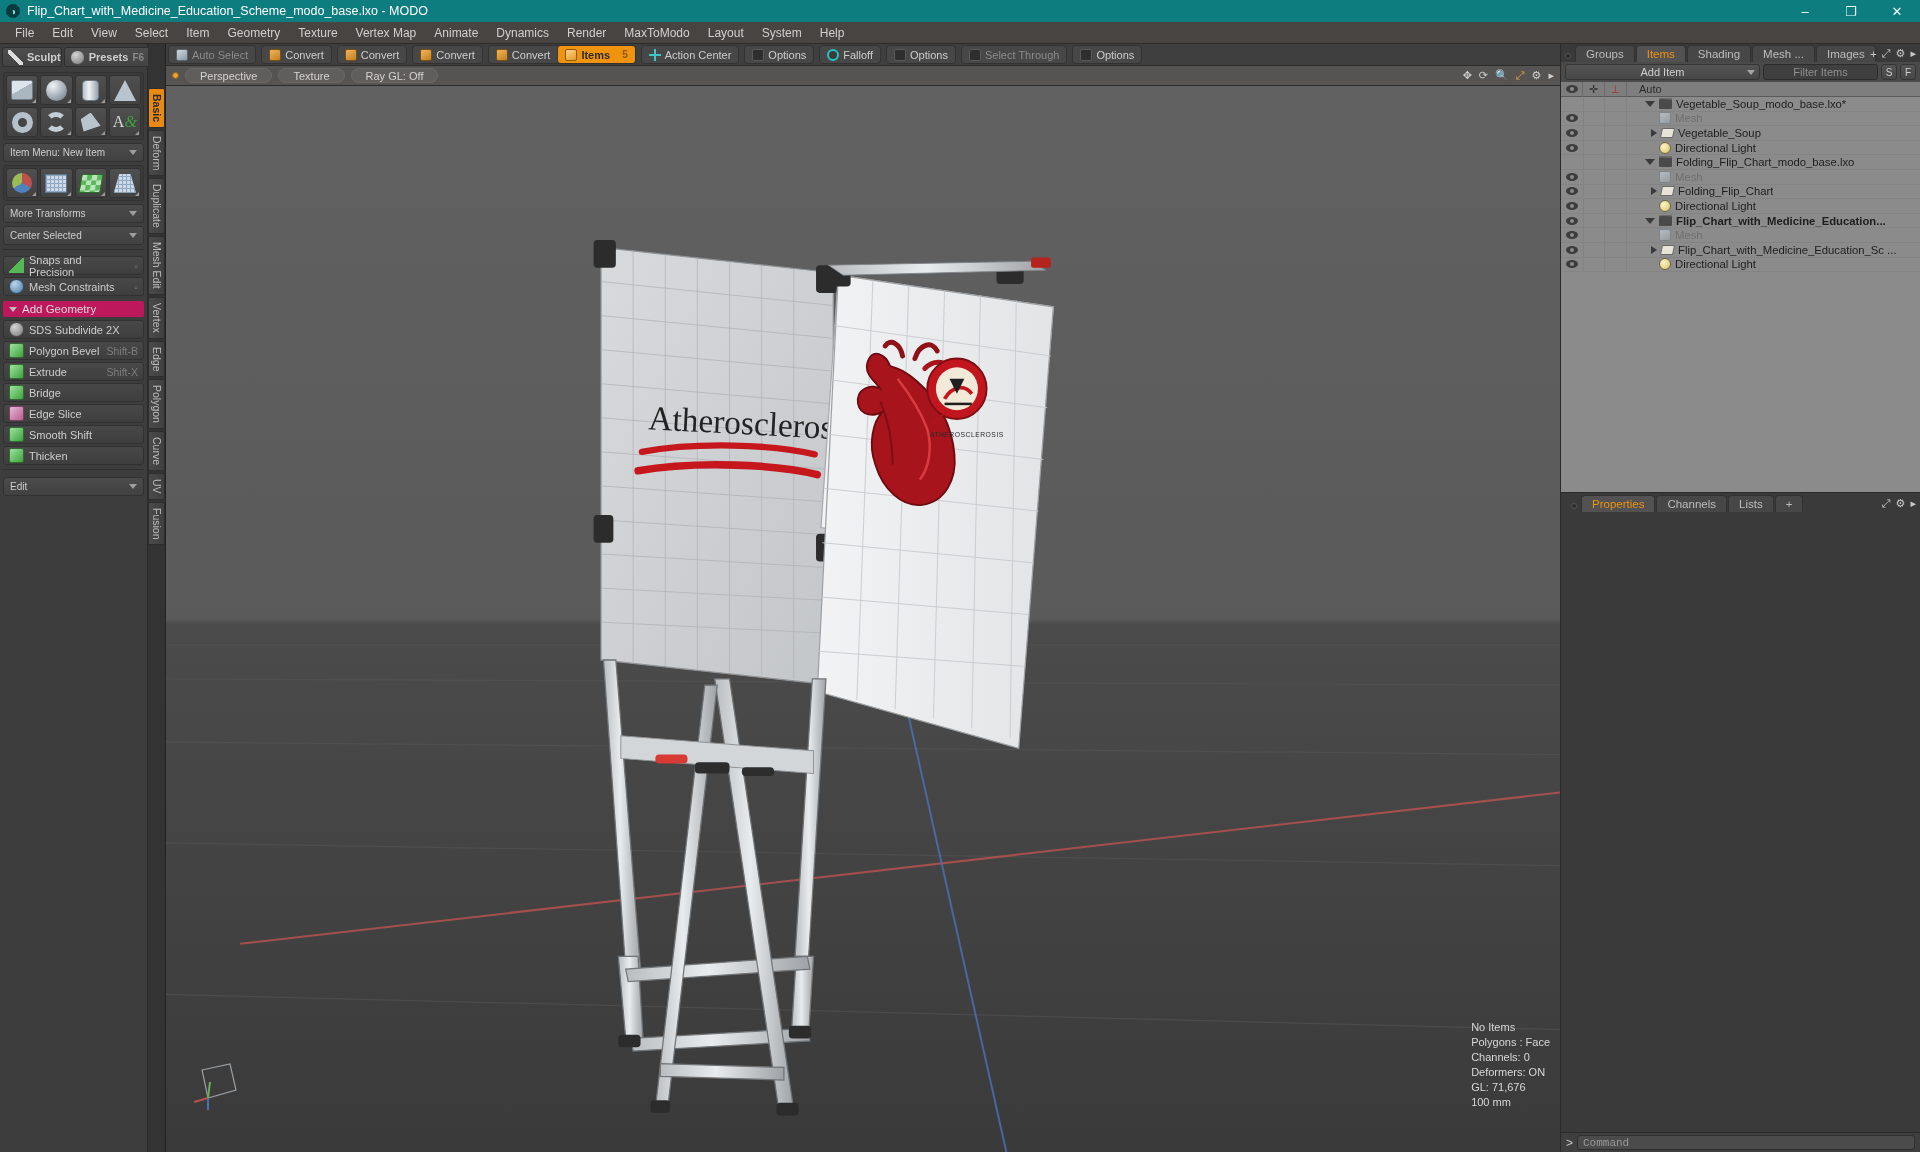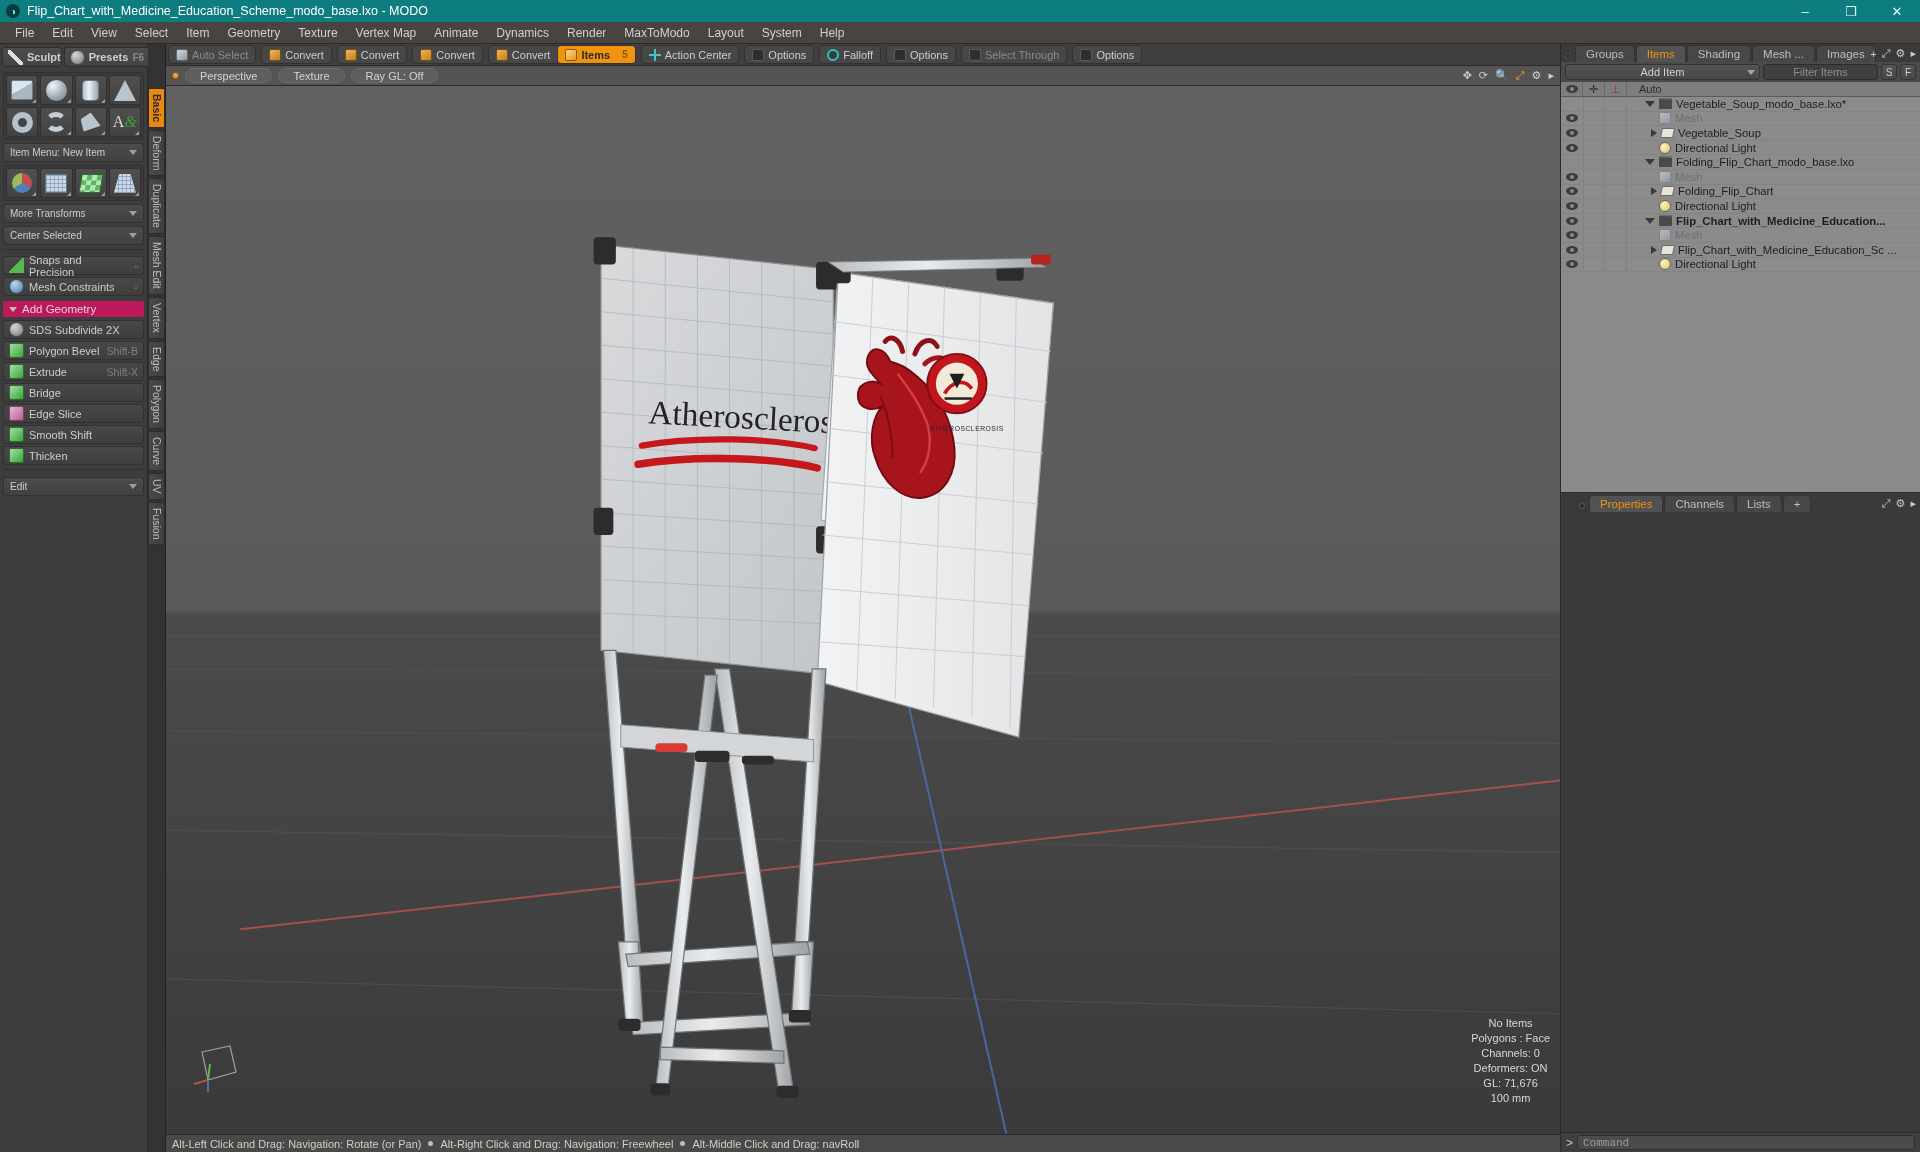--- a/index.html
+++ b/index.html
@@ -136,21 +136,21 @@
   
   #vpheader{ height:20px;background:#555452;display:flex;align-items:center;gap:6px;
              padding-left:6px;border-bottom:1px solid #2b2b2b;position:relative;}
   .dot{ width:7px;height:7px;border-radius:50%;background:#e8a33c;border:1px solid #8a5f14;}
   .vpbtn{ height:15px;border:1px solid #6b6a68;border-radius:8px;background:#605e5c;
           padding:0 14px;font-size:11px;color:#d5d3d0;display:flex;align-items:center;}
   .vpicons{ position:absolute;right:6px;display:flex;gap:7px;align-items:center;color:#cfcfcf;font-size:11px;}
   
   #viewport{ flex:1; position:relative; overflow:hidden;
              background:linear-gradient(#5e5e5e 0%,#585858 42%,#4a4a4a 43%,#3d3d3d 100%); }
-  #infoblock{ position:absolute;right:10px;bottom:28px;text-align:center;font-size:11px;color:#d8d8d8;line-height:15px;}
+  #infoblock{ position:absolute;right:10px;bottom:42px;text-align:left;font-size:11px;color:#d8d8d8;line-height:15px;}
   #axisgizmo{ position:absolute;left:22px;bottom:40px;width:60px;height:60px;}
   #statusbar{ height:18px;background:#4a4947;display:flex;align-items:center;gap:7px;
               padding-left:6px;font-size:11px;color:#d0cecb;border-top:1px solid #2c2b2a;}
   .bullet{width:5px;height:5px;border-radius:50%;background:#bdbdbd;display:inline-block;}
   
   #rightcol{ width:360px;background:#3a3a3a;display:flex;flex-direction:column;border-left:1px solid #2a2a2a;}
   #itemtabs{ height:18px;display:flex;align-items:flex-end;gap:1px;background:#3a3a3a;padding-left:4px;position:relative;}
   .rtab{ padding:2px 10px;font-size:11.5px;color:#bdbdbd;background:#474747;
          border:1px solid #323232;border-bottom:none;border-radius:4px 4px 0 0;}
   .rtab.active{ background:#525252;color:#f0930f;}
@@ -178,21 +178,21 @@
   .eyeico{width:12px;height:8px;border-radius:50% 50%;background:#3c3c3c;position:relative;}
   .eyeico:after{content:"";position:absolute;left:4px;top:2px;width:4px;height:4px;border-radius:50%;background:#8b8b8b;}
   .arrowR{width:0;height:0;border-top:4px solid transparent;border-bottom:4px solid transparent;border-left:6px solid #3a3a3a;}
   .arrowD{width:0;height:0;border-left:5px solid transparent;border-right:5px solid transparent;border-top:6px solid #3a3a3a;}
   .slate{width:13px;height:10px;background:#4a4a4a;border-radius:1px;position:relative;}
   .slate:before{content:"";position:absolute;top:-3px;left:0;width:13px;height:4px;background:#6b6b6b;
      clip-path:polygon(0 0,100% 20%,100% 100%,0 80%);}
   .folder{width:13px;height:10px;background:#e8e4d8;border:1px solid #6a6a6a;border-radius:1px;transform:skewX(-12deg);}
   .meshico{width:12px;height:12px;background:linear-gradient(145deg,#d6dee6,#9aa6b0);border:1px solid #75818b;border-radius:2px;opacity:.6;}
   .lightico{width:12px;height:12px;border-radius:50%;background:radial-gradient(circle at 35% 35%,#fff3c4,#d6c26a);border:1px solid #6d6642;}
-  #propsbar{ height:20px;display:flex;align-items:flex-end;gap:1px;background:#3a3a3a;padding-left:18px;
+  #propsbar{ height:20px;display:flex;align-items:flex-end;gap:1px;background:#3a3a3a;padding-left:10px;
              position:relative;border-top:1px solid #2a2a2a;}
   #propsbody{ height:620px;background:#3a3a3a;}
   #cmdbar{ height:20px;background:#3f3f3f;display:flex;align-items:center;gap:4px;padding:0 5px;border-top:1px solid #2a2a2a;}
   .cmdinput{flex:1;height:15px;background:#4b4b4b;border:1px solid #2f2f2f;border-radius:3px;
             font-size:11px;color:#9a9a9a;display:flex;align-items:center;padding-left:5px;font-family:Liberation Mono, monospace;}
 </style>
 </head>
 <body>
 
 <div id="titlebar">
@@ -636,27 +636,20 @@
       <div id="infoblock">
         <div>No Items</div>
         <div>Polygons : Face</div>
         <div>Channels: 0</div>
         <div>Deformers: ON</div>
         <div>GL: 71,676</div>
         <div>100 mm</div>
       </div>
     </div>
 
-    <div id="statusbar">
-      <span>Alt-Left Click and Drag: Navigation: Rotate (or Pan)</span>
-      <span class="bullet"></span>
-      <span>Alt-Right Click and Drag: Navigation: Freewheel</span>
-      <span class="bullet"></span>
-      <span>Alt-Middle Click and Drag: navRoll</span>
-    </div>
   </div>
 
   <div id="rightcol">
 
     <div id="itemtabs">
       <span class="dot" style="width:6px;height:6px;background:#2b2b2b;border:1px solid #555;margin-right:3px;margin-bottom:3px;"></span>
       <div class="rtab">Groups</div>
       <div class="rtab active">Items</div>
       <div class="rtab">Shading</div>
       <div class="rtab">Mesh ...</div>

